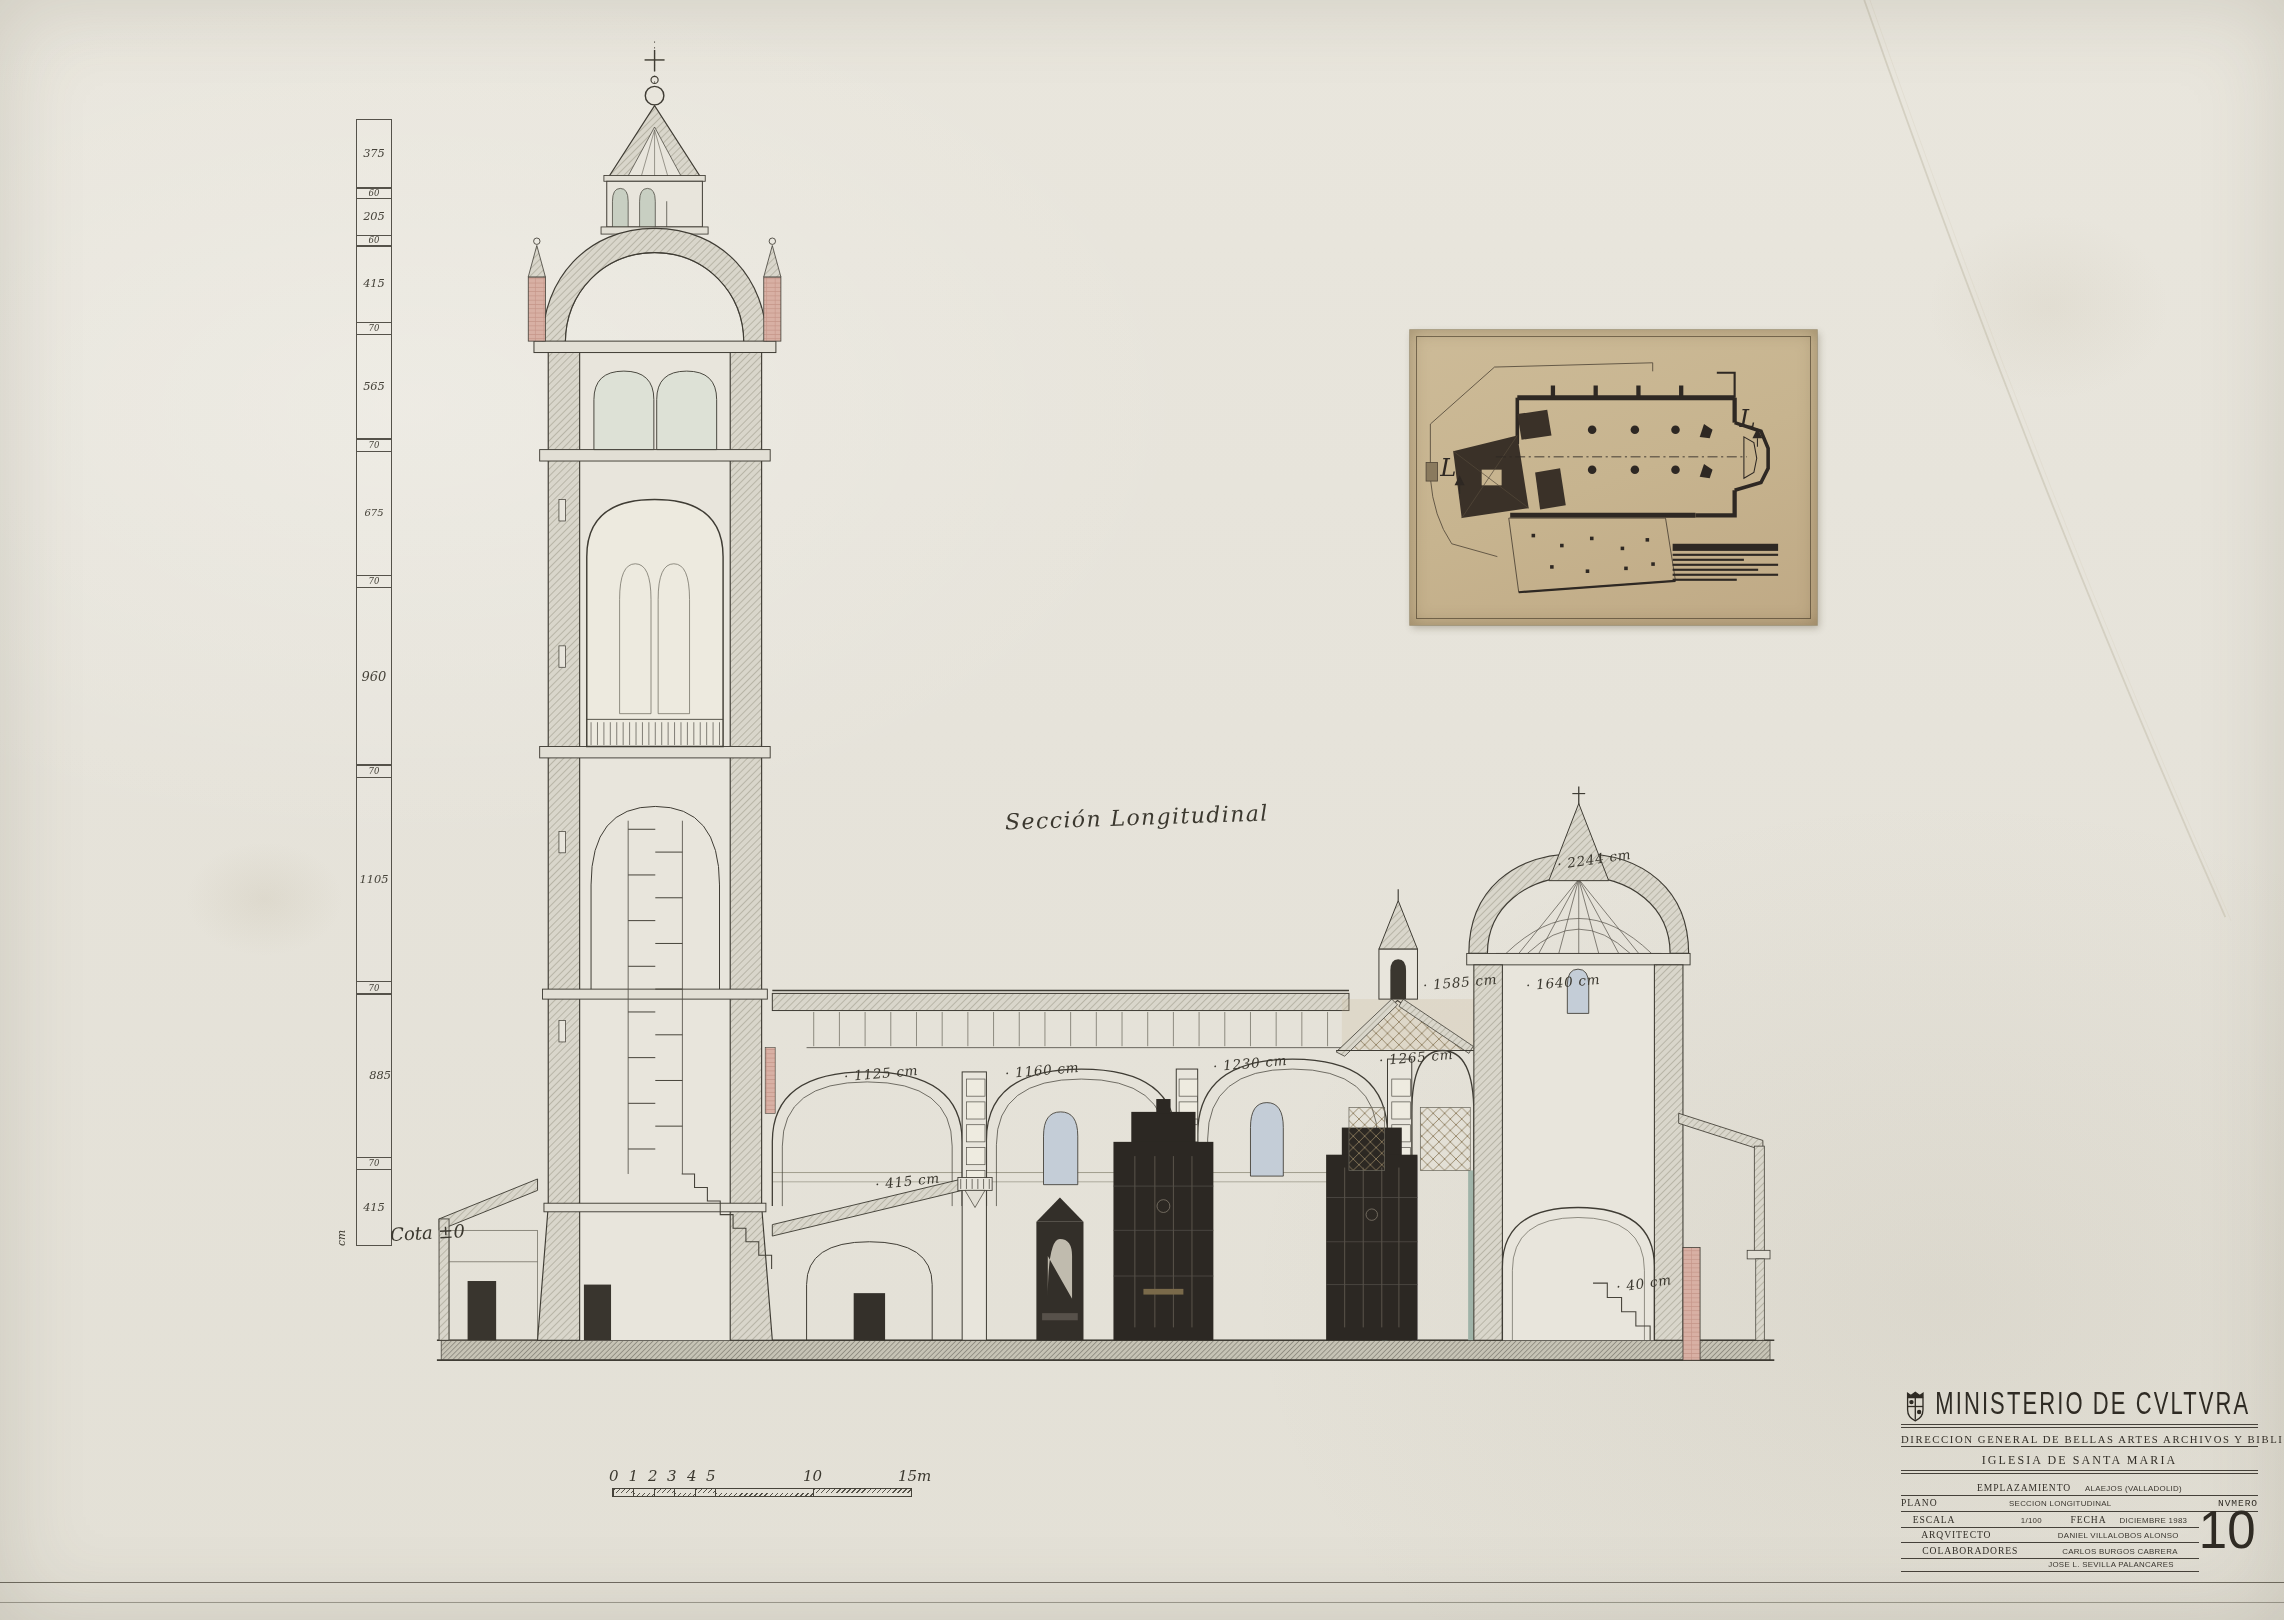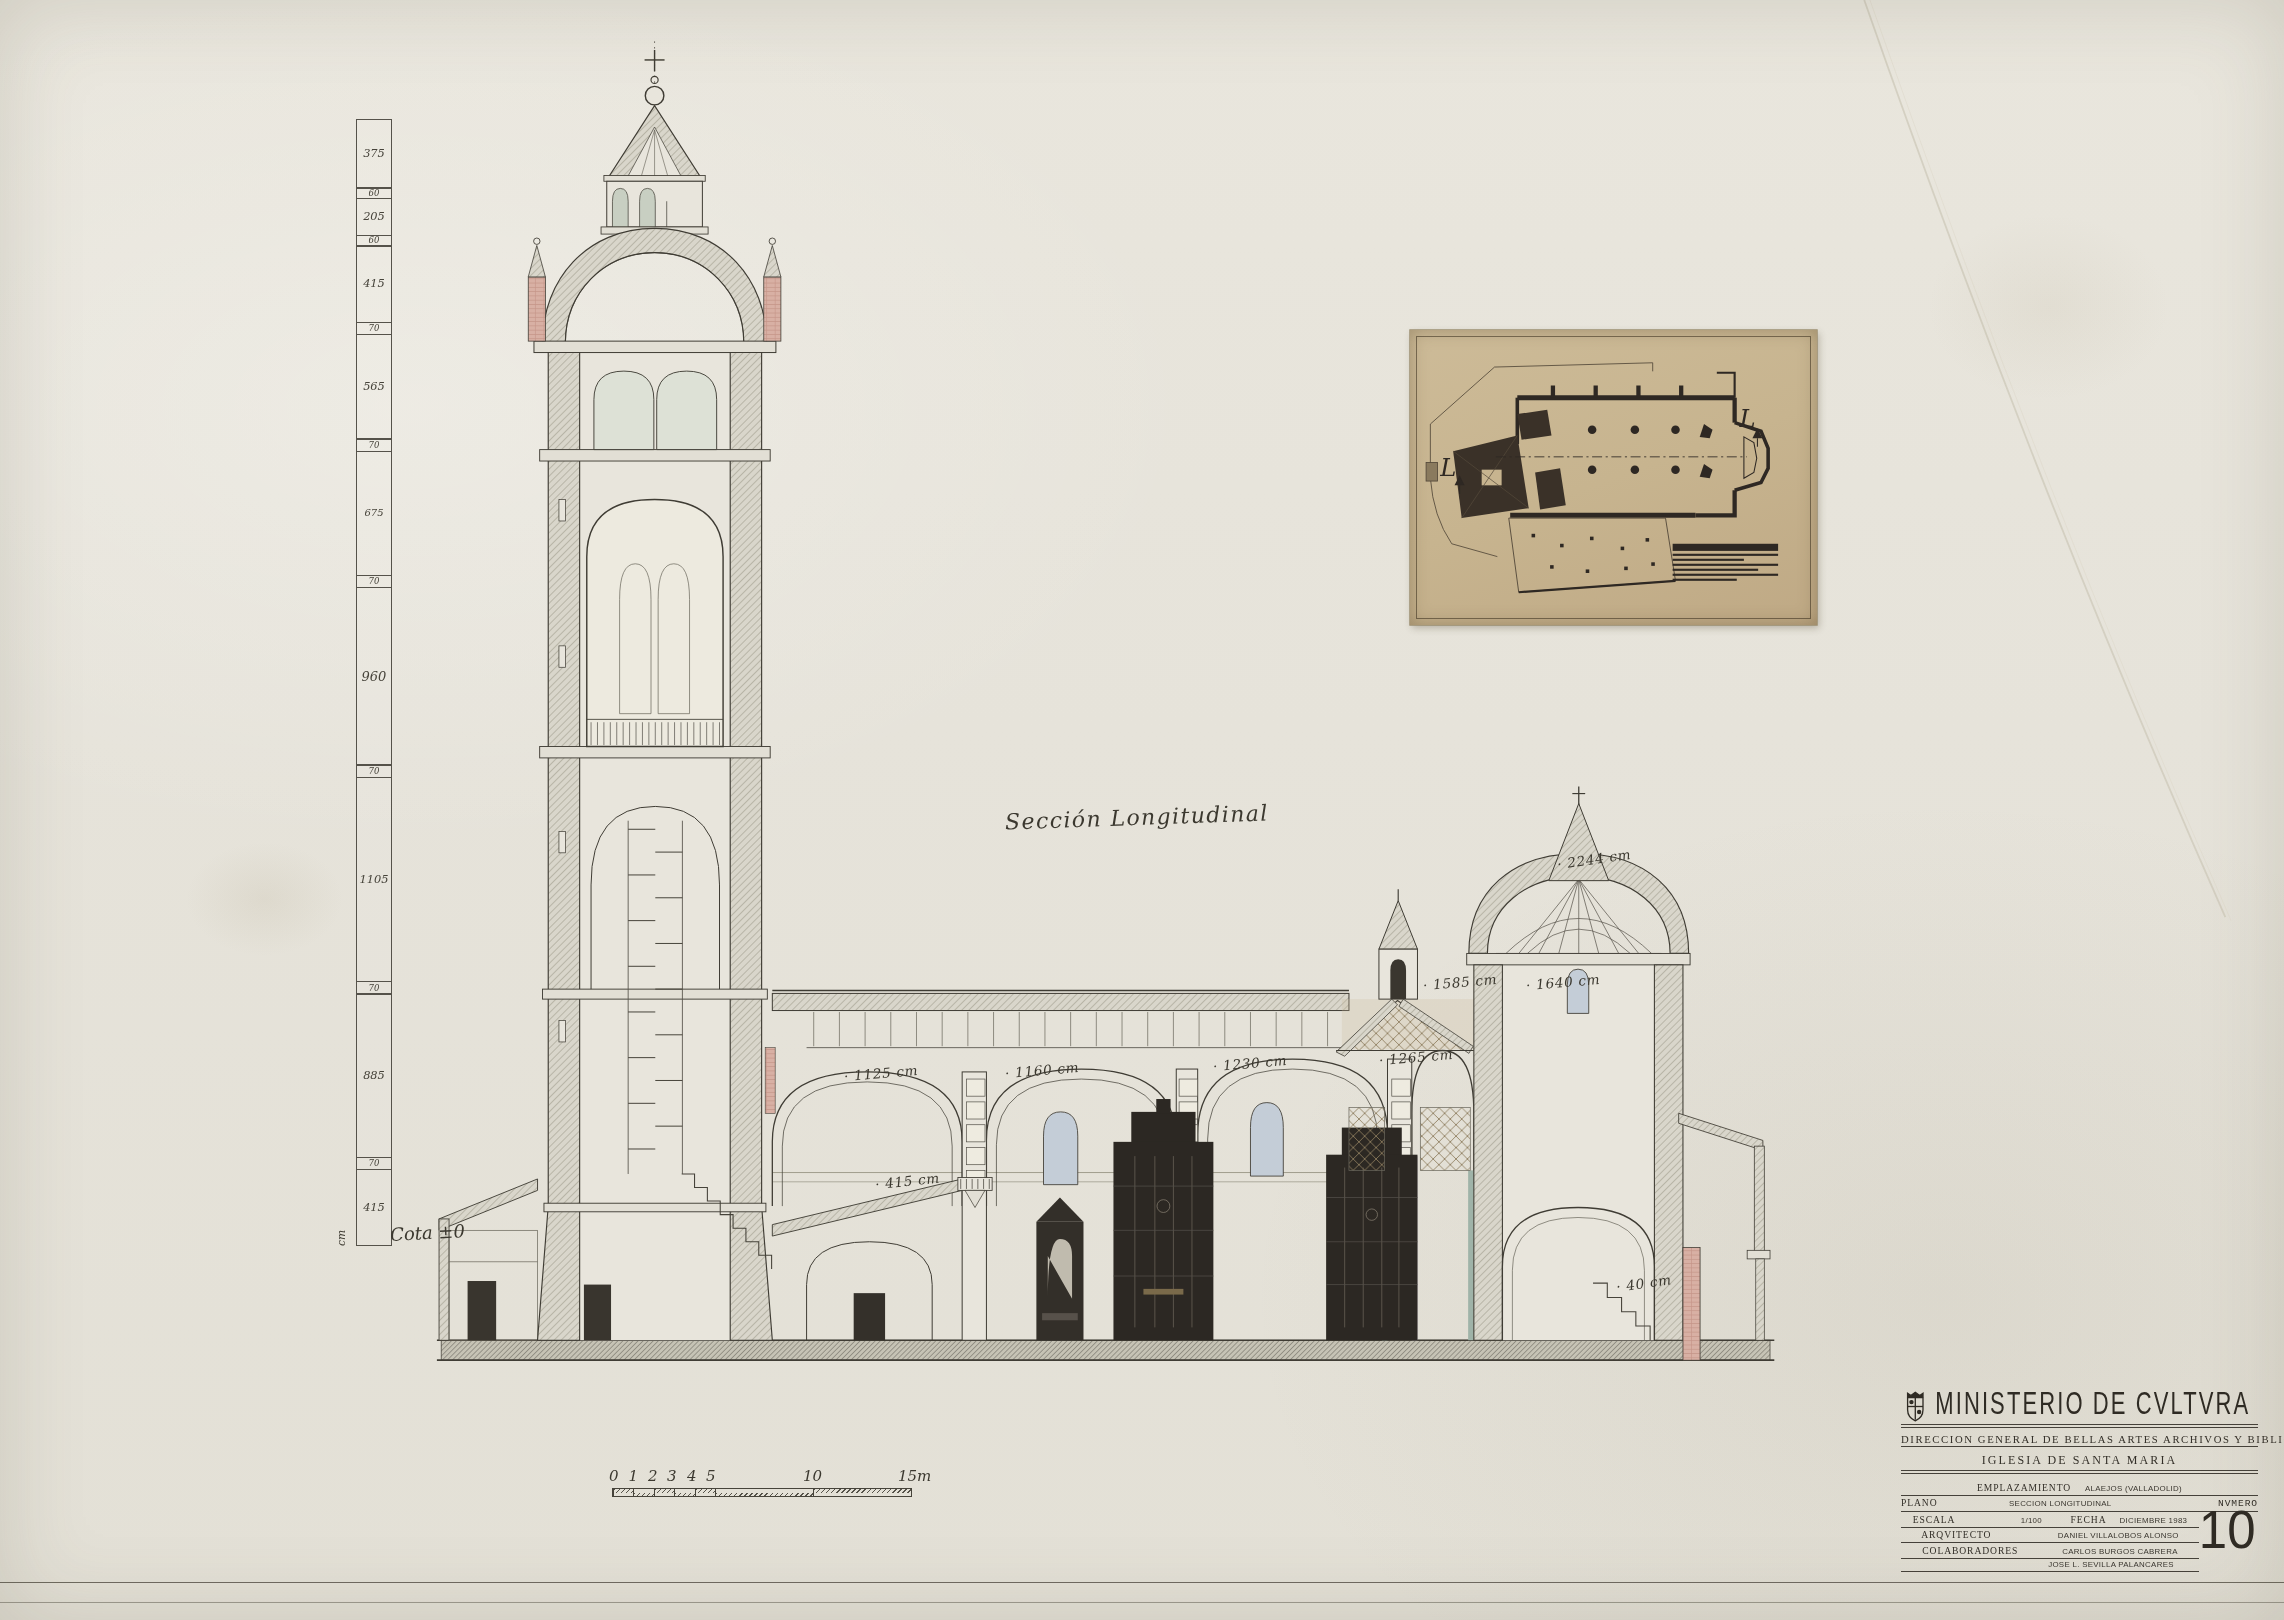--- a/index.html
+++ b/index.html
@@ -443,21 +443,21 @@
     </div>
     <div class="ruler-seg" style="height: 13px;">
       <span style="font-size: 8.6px;">70</span>
     </div>
     <div class="ruler-seg" style="height: 205px;">
       <span style="font-size: 11.4px;">1105</span>
     </div>
     <div class="ruler-seg" style="height: 13px;">
       <span style="font-size: 8.6px;">70</span>
     </div>
-    <div class="ruler-seg" style="height: 164px;">
+    <div class="ruler-seg" style="height: 164px; justify-content: flex-end;">
       <span style="font-size: 11.4px;">885</span>
     </div>
     <div class="ruler-seg" style="height: 13px;">
       <span style="font-size: 8.6px;">70</span>
     </div>
     <div class="ruler-seg" style="height: 77px;">
       <span style="font-size: 11.4px;">415</span>
     </div>
   </div>
 <span id="ruler-unit" class="cursive" style="left:335px;top:1246px">cm</span>

